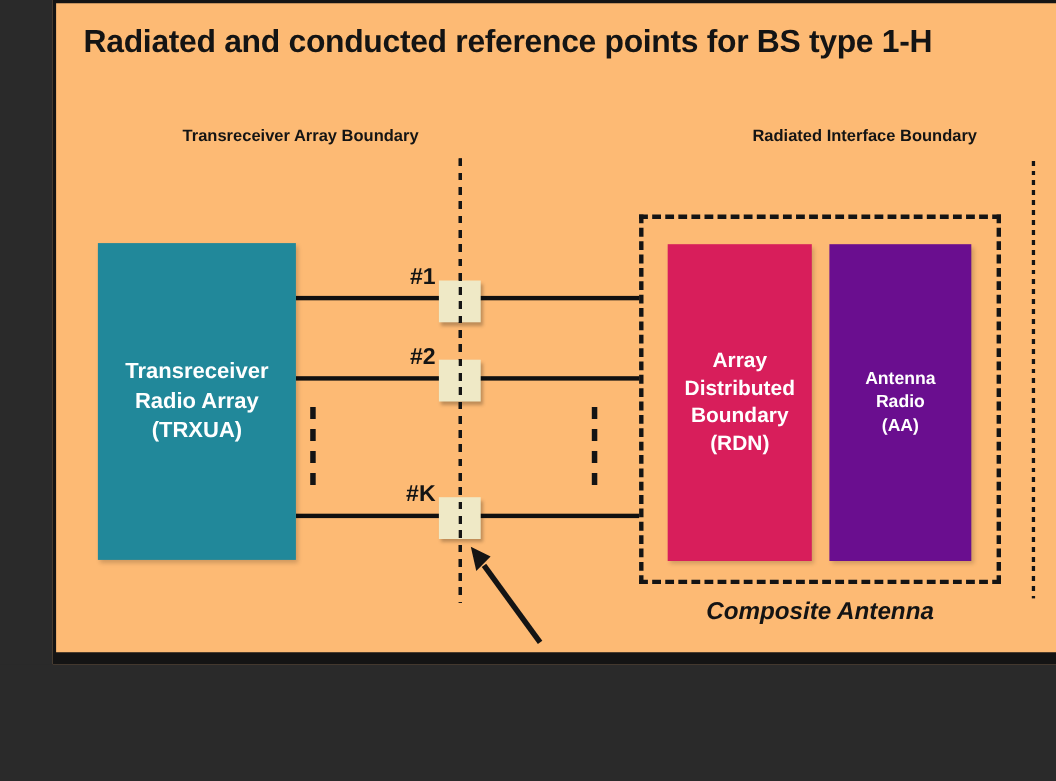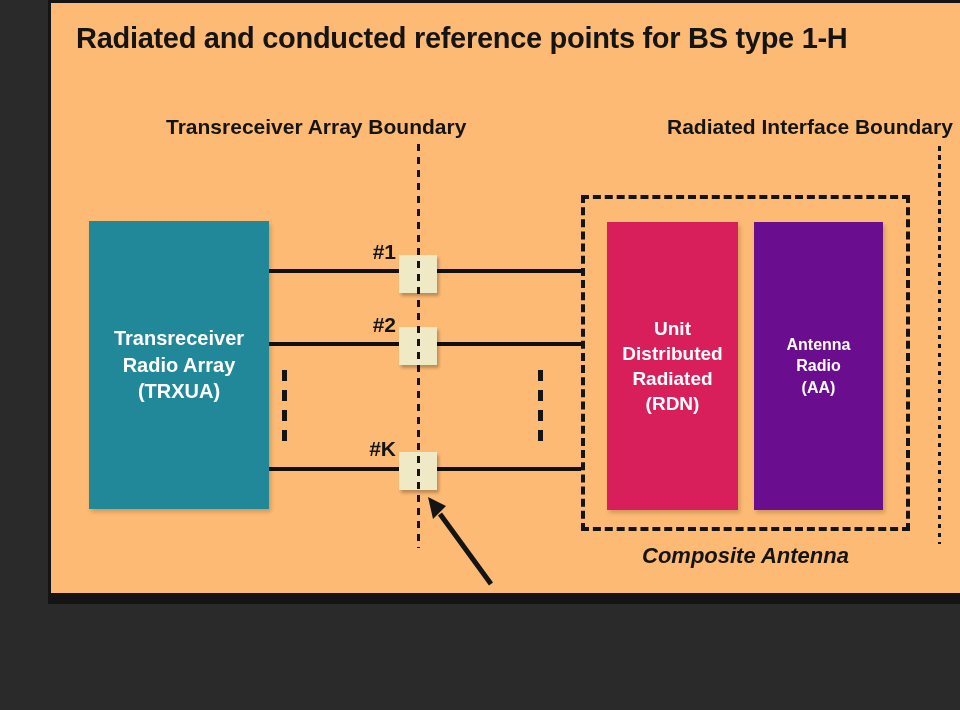--- a/index.html
+++ b/index.html
@@ -15,24 +15,24 @@
     overflow:hidden;
     margin-left:48px;
   }
   .abs{position:absolute;}
   .title{
     left:25px;top:19px;
     font-size:29px;font-weight:600;letter-spacing:-0.3px;
     white-space:nowrap;
   }
   .boundary-label{
-    font-size:21px;font-weight:600;white-space:nowrap;
+    font-size:15px;font-weight:600;white-space:nowrap;
   }
   .lbl-tab{left:115px;top:112px;}
-  .lbl-rib{left:616px;top:112px;}
+  .lbl-rib{left:633px;top:112px;}
 
   .vline{width:3px;}
   .vline-left{
     left:366px;top:141px;height:404px;
     background:repeating-linear-gradient(to bottom,#141414 0 7px,transparent 7px 13px);
   }
   .vline-right{
     left:887px;top:143px;height:398px;width:2.5px;
     background:repeating-linear-gradient(to bottom,#141414 0 4.5px,transparent 4.5px 9px);
   }
@@ -132,23 +132,23 @@
 
   <div class="abs ellipsis-mark em-left"></div>
   <div class="abs ellipsis-mark em-right"></div>
 
   <div class="abs vline vline-left" style="z-index:5"></div>
 
   <div class="abs composite-box"></div>
 
   <div class="abs block rdn">
     <div class="lines">
-      <div>Unit</div>
+      <div>Array</div>
       <div>Distributed</div>
-      <div>Radiated</div>
+      <div>Boundary</div>
       <div>(RDN)</div>
     </div>
   </div>
 
   <div class="abs block aa">
     <div class="lines">
       <div>Antenna</div>
       <div>Radio</div>
       <div>(AA)</div>
     </div>

